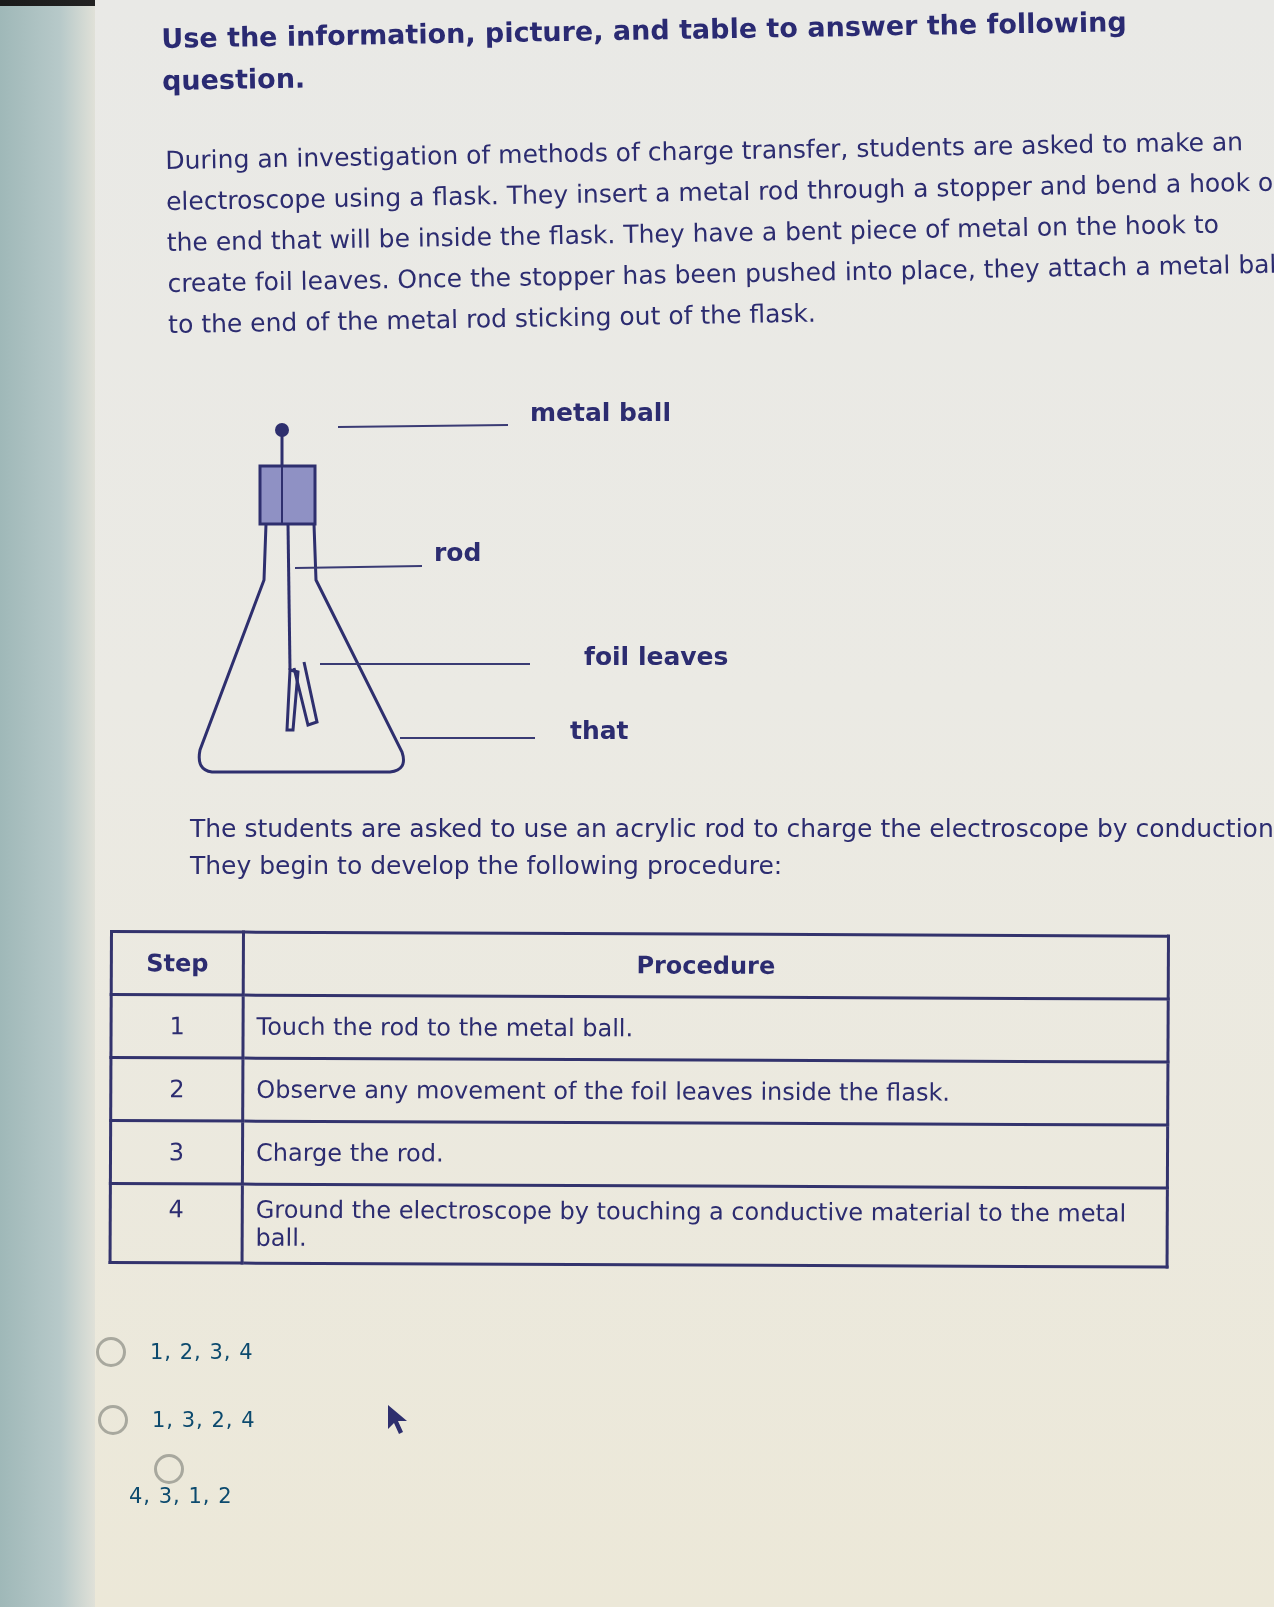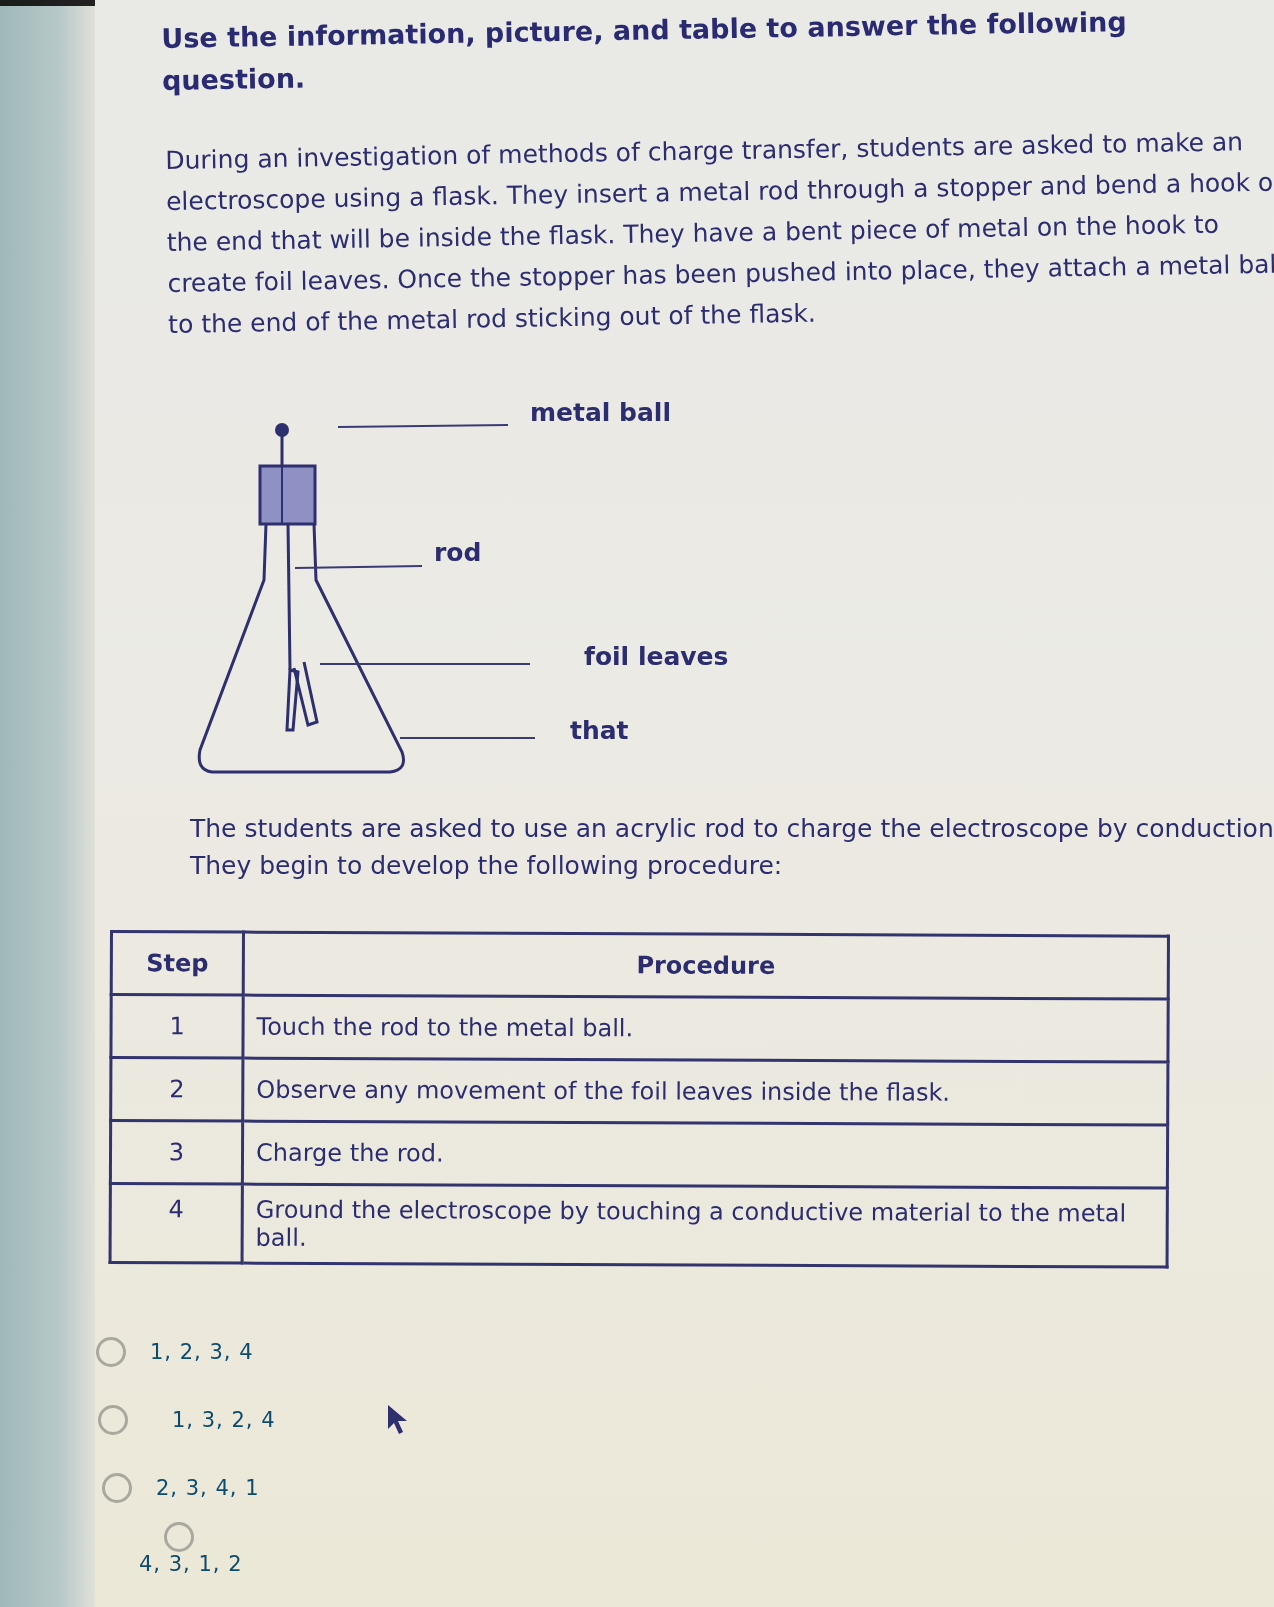--- a/index.html
+++ b/index.html
@@ -100,27 +100,23 @@
       <td>Ground the electroscope by touching a conductive material to the metal ball.</td>
     </tr>
   </tbody>
 </table>
 
 <div class="choices">
   <div class="choice">
     <span class="radio"></span>
     <span class="choice-label">1, 2, 3, 4</span>
   </div>
-  <div class="choice" style="margin-left:2px;gap:20px;">
+  <div class="choice" style="margin-left:2px;">
     <span class="radio"></span>
     <span class="choice-label">1, 3, 2, 4</span>
-  </div>
-  <div class="choice" style="margin-left:6px;">
-    <span class="radio"></span>
-    <span class="choice-label">2, 3, 4, 1</span>
   </div>
   <div class="choice" style="margin-left:10px;flex-direction:column;">
     <span class="radio"></span>
     <span class="choice-label">4, 3, 1, 2</span>
   </div>
 </div>
 
 <svg class="cursor" width="26" height="34" viewBox="0 0 26 34">
   <path d="M2 2 L2 26 L8 20 L13 31 L17 29 L12 18 L21 18 Z" fill="#2e2f6e"></path>
 </svg>

